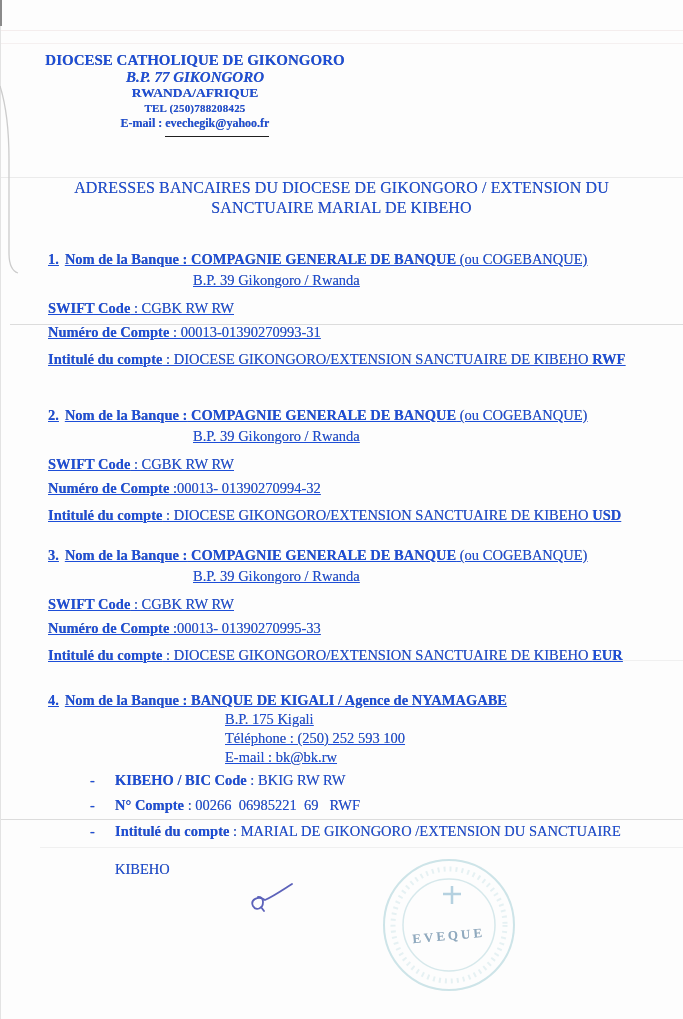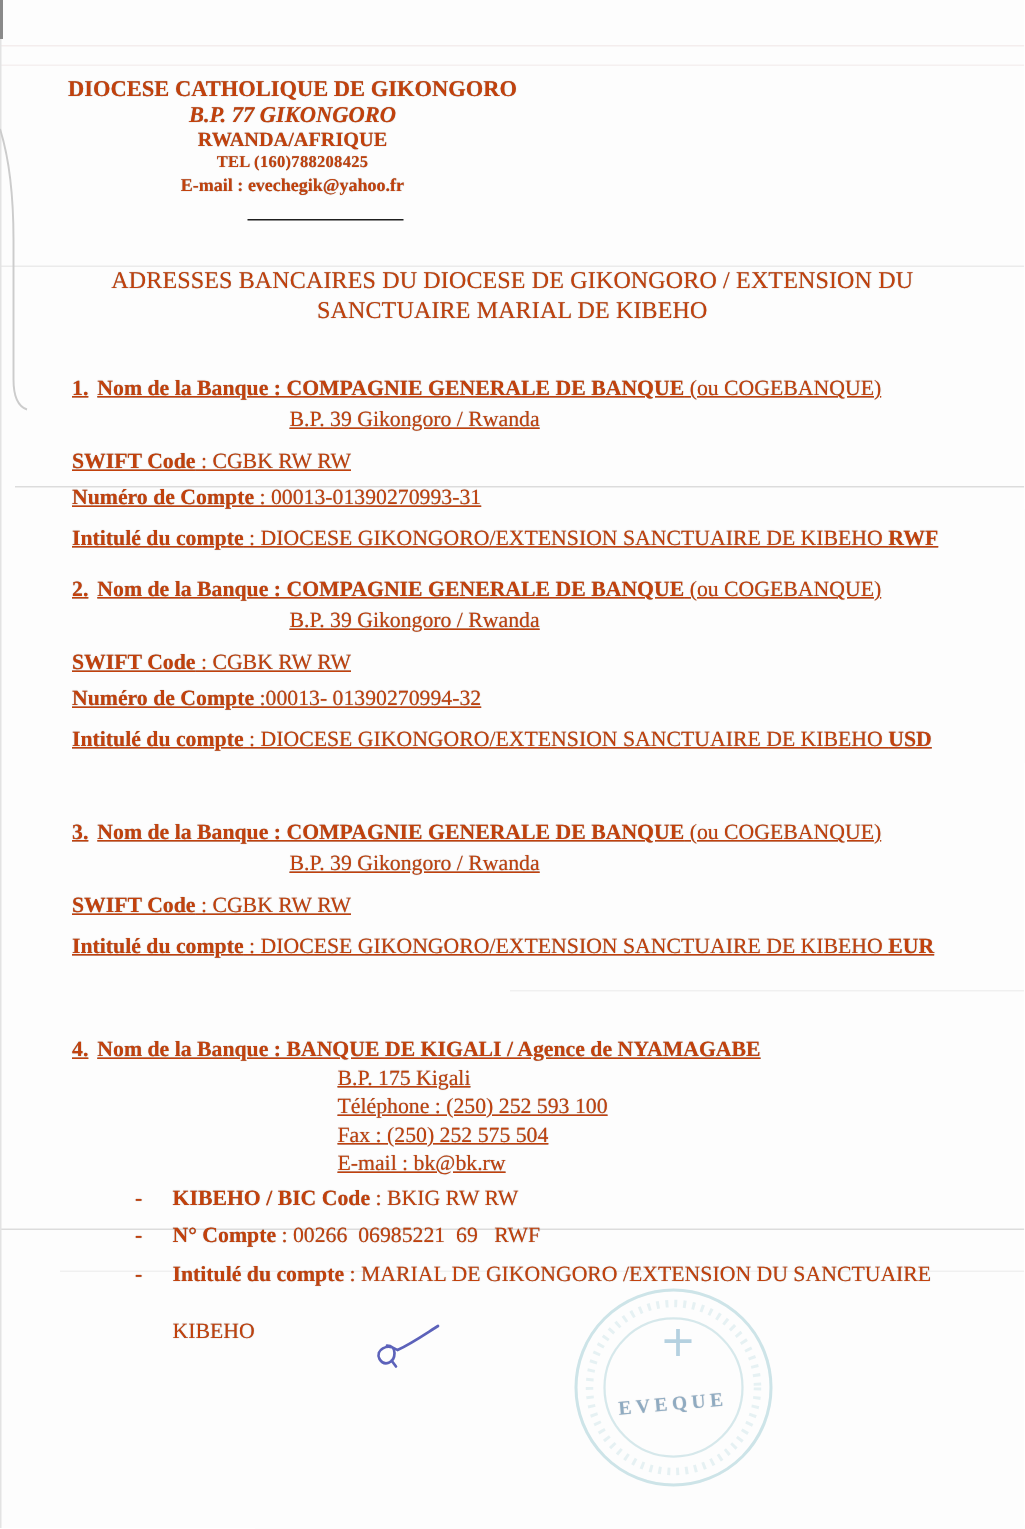--- a/index.html
+++ b/index.html
@@ -2,33 +2,33 @@
 <html><head>
 <meta charset="utf-8">
 <style>
   html,body{margin:0;padding:0;background:#ffffff;}
   .page{
     position:relative;
     width:683px;height:1019px;
     background:#fdfdfd;
     overflow:hidden;
     font-family:"Liberation Serif","DejaVu Serif",serif;
-    color:#c2410c;
+    color:#1d4ed8;
     text-shadow:0 0 .6px rgba(40,40,40,.55);
   }
   .b{font-weight:bold;}
 
   
   .letterhead{position:absolute;left:20px;top:52px;width:350px;text-align:center;font-weight:bold;}
   .lh1{font-size:15px;line-height:17px;}
   .lh2{font-size:15px;line-height:16px;font-style:italic;}
   .lh3{font-size:13.5px;line-height:15px;}
   .lh-tel{font-size:11px;line-height:12px;margin-top:2px;letter-spacing:.2px;}
   .lh-mail{font-size:12px;line-height:13px;margin-top:3px;}
-  .lh-mail .mail{border-bottom:1.4px solid #1f1f1f;padding-bottom:16px;}
+  .lh-mail .mail{border-bottom:1.4px solid #1f1f1f;padding-bottom:6px;}
 
   
   .doc-title{position:absolute;left:0;top:178px;width:683px;text-align:center;
     font-weight:normal;font-size:16px;line-height:20px;letter-spacing:.1px;}
 
   
   .entry{position:absolute;left:48px;width:600px;font-size:14.5px;line-height:19px;}
   .entry .row{white-space:pre-wrap;text-decoration:underline;}
   .entry .num-label{margin-right:6px;}
   .entry .addr{margin-left:145px;margin-top:2px;}
@@ -67,57 +67,57 @@
   <svg class="overlay" width="40" height="1019" style="left:0;top:0;">
     <line x1="0.5" y1="0" x2="0.5" y2="1019" stroke="#e3e3e3" stroke-width="1"></line>
     <line x1="1" y1="0" x2="1" y2="26" stroke="#8a8a8a" stroke-width="2"></line>
     <path d="M 0 86 C 6 105 9 130 9 160 L 9 253 C 9 264 12 271 18 273" stroke="#cccccc" fill="none" stroke-width="1.3"></path>
   </svg>
 
   <div class="letterhead">
     <div class="lh1">DIOCESE CATHOLIQUE DE GIKONGORO</div>
     <div class="lh2">B.P. 77 GIKONGORO</div>
     <div class="lh3">RWANDA/AFRIQUE</div>
-    <div class="lh-tel">TEL (160)788208425</div>
+    <div class="lh-tel">TEL (250)788208425</div>
     <div class="lh-mail"><span>E-mail : </span><span class="mail">evechegik@yahoo.fr</span></div>
   </div>
 
   <div class="doc-title">
     <div>ADRESSES BANCAIRES DU DIOCESE DE GIKONGORO / EXTENSION DU</div>
     <div>SANCTUAIRE MARIAL DE KIBEHO</div>
   </div>
 
   <div class="entry" style="top:250px;">
     <div class="row"><span class="b num-label">1.</span><span class="b">Nom de la Banque :</span><span class="b"> COMPAGNIE GENERALE DE BANQUE</span><span> (ou COGEBANQUE)</span></div>
     <div class="row addr">B.P. 39 Gikongoro / Rwanda</div>
     <div class="row swift"><span class="b">SWIFT Code</span><span> : CGBK RW RW</span></div>
     <div class="row acct"><span class="b">Numéro de Compte</span><span> : 00013-01390270993-31</span></div>
     <div class="row intit"><span class="b">Intitulé du compte</span><span> : DIOCESE GIKONGORO/EXTENSION SANCTUAIRE DE KIBEHO </span><span class="b">RWF</span></div>
   </div>
 
-  <div class="entry" style="top:384px;">
+  <div class="entry" style="top:406px;">
     <div class="row"><span class="b num-label">2.</span><span class="b">Nom de la Banque :</span><span class="b"> COMPAGNIE GENERALE DE BANQUE</span><span> (ou COGEBANQUE)</span></div>
     <div class="row addr">B.P. 39 Gikongoro / Rwanda</div>
     <div class="row swift"><span class="b">SWIFT Code</span><span> : CGBK RW RW</span></div>
     <div class="row acct"><span class="b">Numéro de Compte</span><span> :00013- 01390270994-32</span></div>
     <div class="row intit"><span class="b">Intitulé du compte</span><span> : DIOCESE GIKONGORO/EXTENSION SANCTUAIRE DE KIBEHO </span><span class="b">USD</span></div>
   </div>
 
   <div class="entry" style="top:546px;">
     <div class="row"><span class="b num-label">3.</span><span class="b">Nom de la Banque :</span><span class="b"> COMPAGNIE GENERALE DE BANQUE</span><span> (ou COGEBANQUE)</span></div>
     <div class="row addr">B.P. 39 Gikongoro / Rwanda</div>
     <div class="row swift"><span class="b">SWIFT Code</span><span> : CGBK RW RW</span></div>
+    <div class="row acct"><span class="b">Numéro de Compte</span><span> :00013- 01390270995-33</span></div>
     <div class="row intit"><span class="b">Intitulé du compte</span><span> : DIOCESE GIKONGORO/EXTENSION SANCTUAIRE DE KIBEHO </span><span class="b">EUR</span></div>
   </div>
 
   <div class="entry entry4" style="top:691px;">
     <div class="row"><span class="b num-label">4.</span><span class="b">Nom de la Banque :</span><span class="b"> BANQUE DE KIGALI / Agence de NYAMAGABE</span></div>
     <div class="row addr4">B.P. 175 Kigali</div>
     <div class="row addr4">Téléphone : (250) 252 593 100</div>
-    <div class="row addr4">Fax : (250) 252 575 504</div>
     <div class="row addr4">E-mail : bk@bk.rw</div>
 
     <div class="dash-item di-0"><span class="dash">-</span><span class="b">KIBEHO / BIC Code</span><span> : BKIG RW RW</span></div>
     <div class="dash-item di-1"><span class="dash">-</span><span class="b">N° Compte</span><span> : 00266  06985221  69   RWF</span></div>
     <div class="dash-item di-2"><span class="dash">-</span><span class="b">Intitulé du compte</span><span> : MARIAL DE GIKONGORO /EXTENSION DU SANCTUAIRE</span>
       <div>KIBEHO</div>
     </div>
   </div>
 
   <svg class="overlay" width="60" height="45" style="left:240px;top:878px;">

